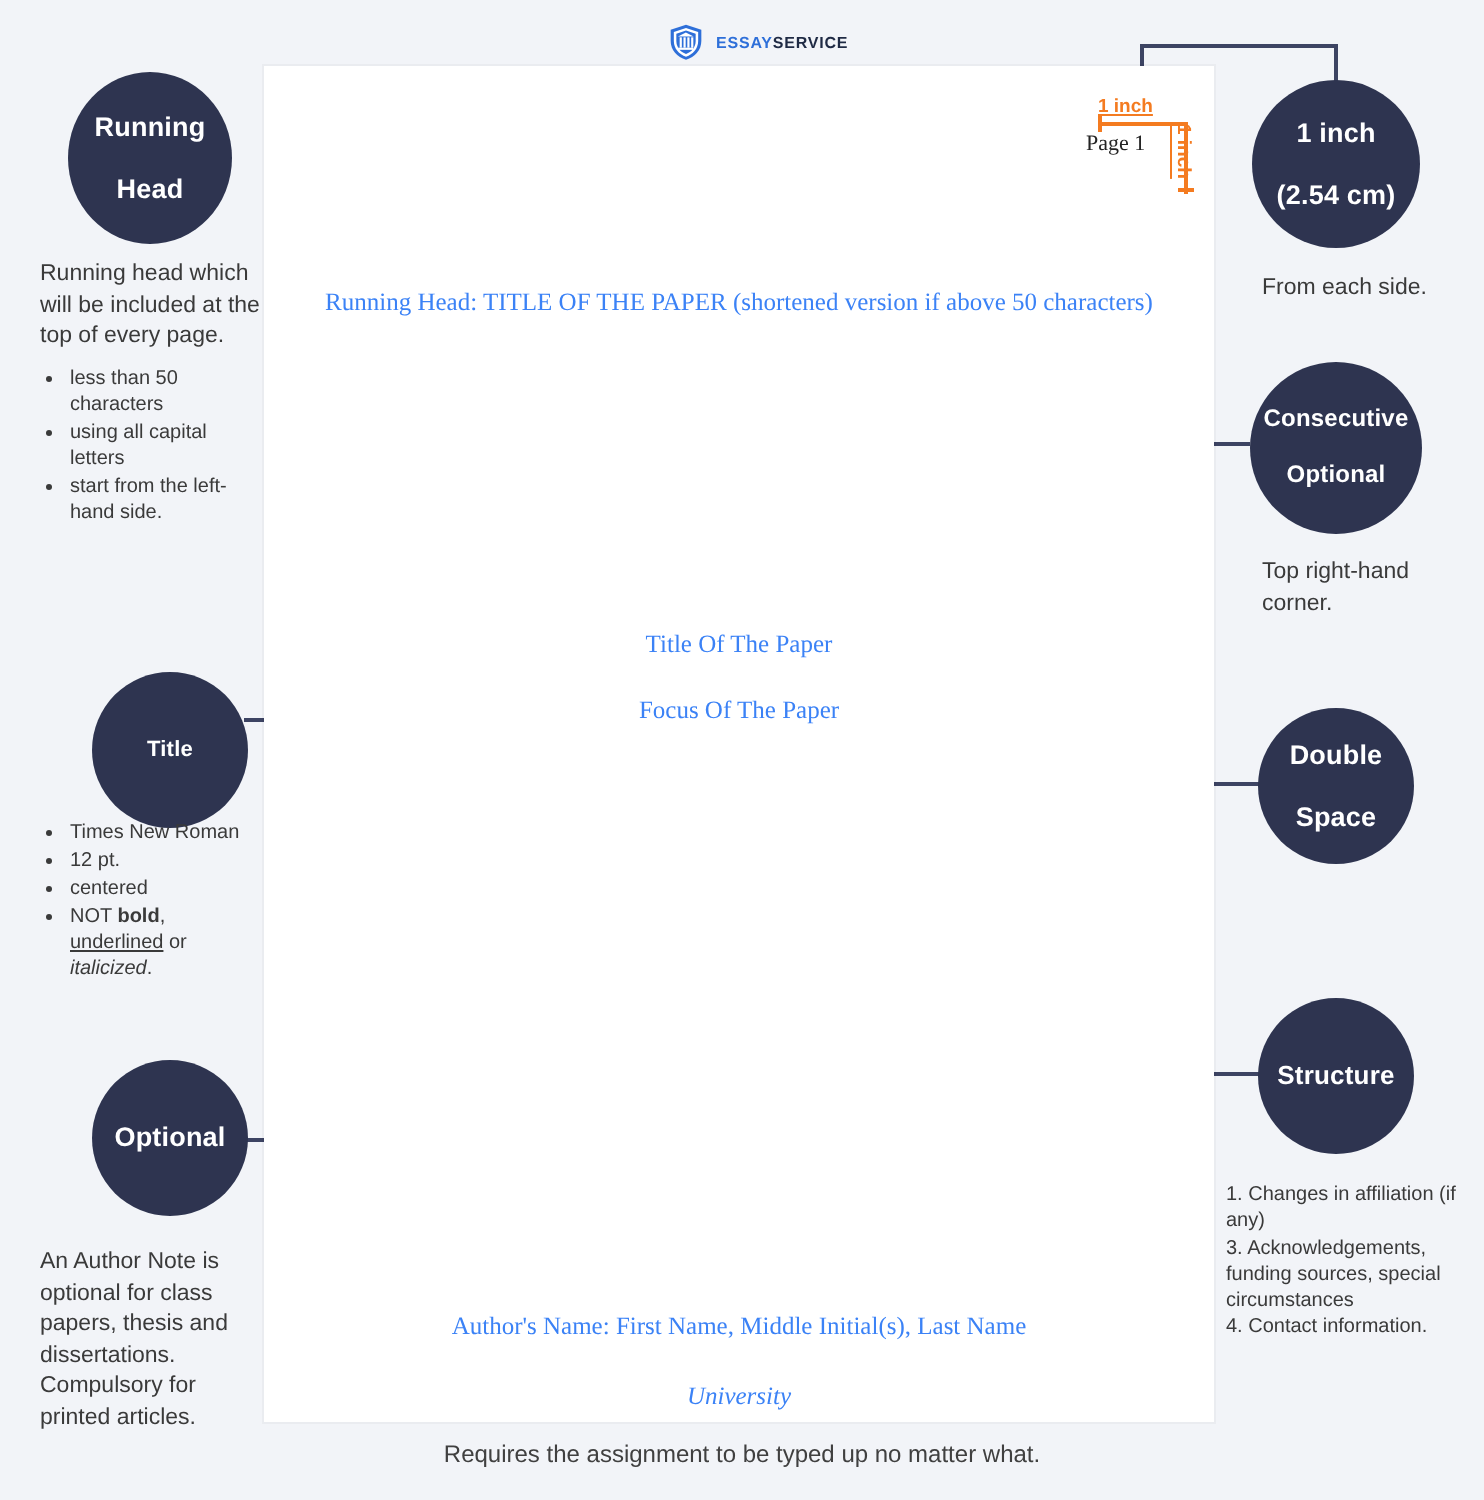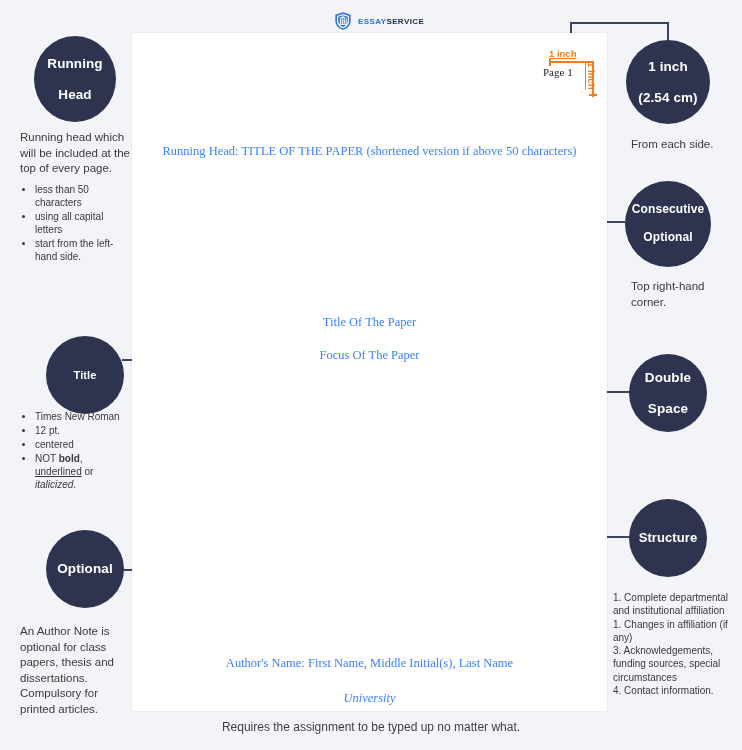--- a/index.html
+++ b/index.html
@@ -211,21 +211,20 @@
   <div class="note" style="left:631px; top:137px; width:110px;">
     <div>From each side.</div>
   </div>
 
   <div class="note" style="left:631px; top:279px; width:100px;">
     <div>Top right-hand corner.</div>
   </div>
 
   <div class="note" style="left:613px; top:591px; width:124px;">
     <ol>
-      <li>1. Complete departmental and institutional affiliation</li>
       <li>1. Changes in affiliation (if any)</li>
       <li>3. Acknowledgements, funding sources, special circumstances</li>
       <li>4. Contact information.</li>
     </ol>
   </div>
 
   <div class="caption">Requires the assignment to be typed up no matter what.</div>
 
 </div>
 

